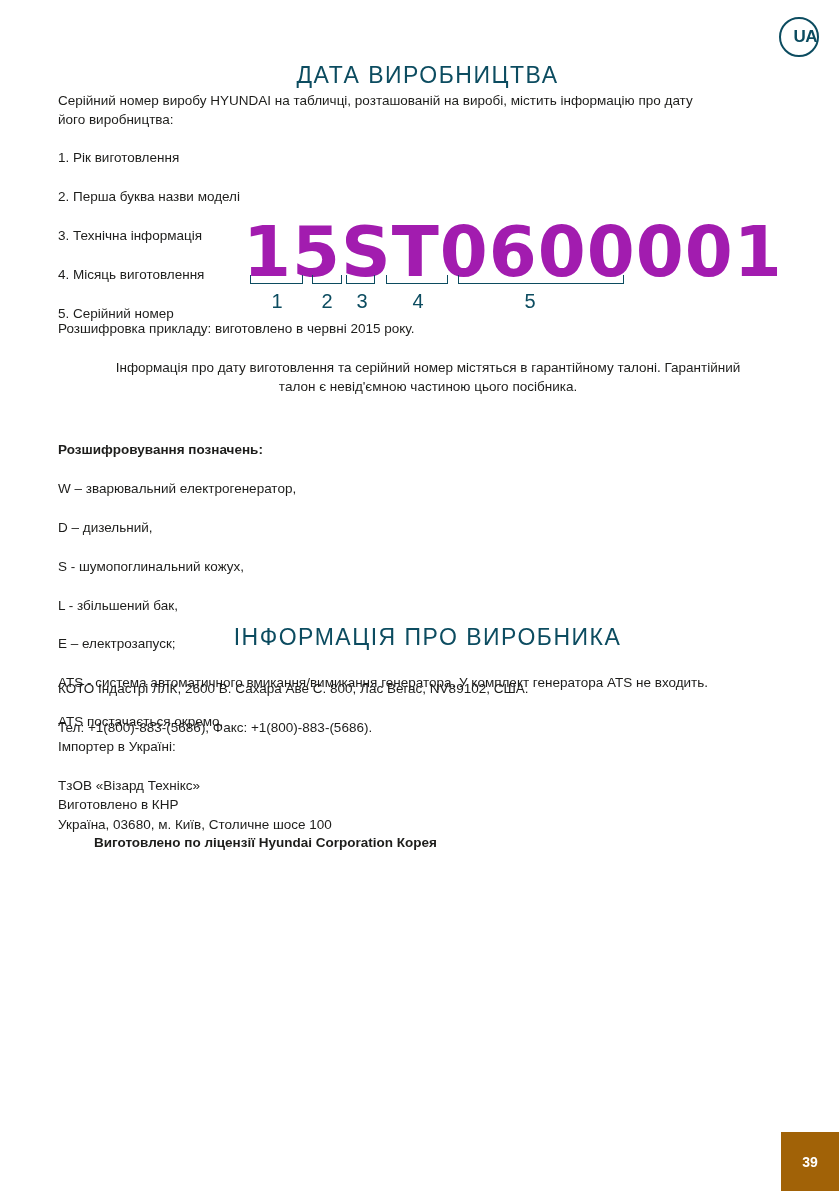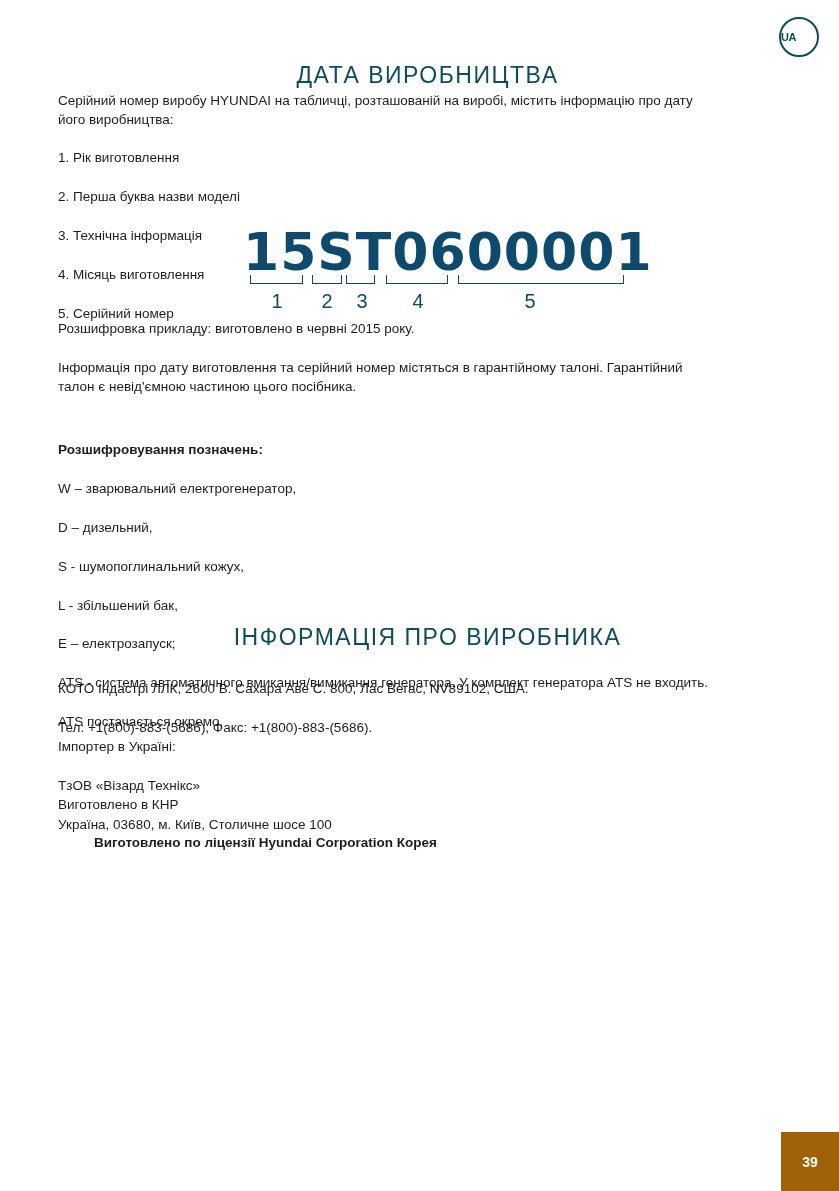--- a/index.html
+++ b/index.html
@@ -4,36 +4,36 @@
   <style>
     html, body { margin: 0; padding: 0; }
     body {
       width: 839px; height: 1191px; position: relative; overflow: hidden;
       background: #ffffff; color: #1d1d1b;
       font-family: "Liberation Sans", "DejaVu Sans", sans-serif;
     }
     .ua-badge {
       position: absolute; left: 779px; top: 17px; width: 40px; height: 40px;
       border: 2.5px solid #0c4c60; border-radius: 50%; box-sizing: border-box;
-      display: flex; align-items: center; justify-content: flex-start;
-      color: #0c4c60; font-weight: bold; font-size: 11px; letter-spacing: -0.5px;
+      display: flex; align-items: center; justify-content: flex-end;
+      color: #0c4c60; font-weight: bold; font-size: 17px; letter-spacing: -0.5px;
     }
     .heading {
       position: absolute; left: 0; width: 839px; text-align: center;
       color: #0c4c60; font-size: 23px; letter-spacing: 1.5px; font-weight: normal;
       margin: 8px;
     }
     .text {
       position: absolute; left: 58px; font-size: 13.5px; line-height: 19.4px;
       color: #1d1d1b; margin: 0; white-space: pre-line;
     }
     .text b { font-weight: normal; }
     .serial {
-      position: absolute; left: 243px; top: 222px; font-size: 52px; font-weight: bold;
-      color: #0c4a6e; letter-spacing: 1px; line-height: 60px;
+      position: absolute; left: 243px; top: 222px; font-size: 69px; font-weight: bold;
+      color: #a21caf; letter-spacing: 1px; line-height: 60px;
       font-family: "DejaVu Sans", sans-serif;
     }
     .bracket {
       position: absolute; top: 275px; height: 9px;
       border-left: 1.5px solid #0c4c60; border-right: 1.5px solid #0c4c60; border-bottom: 1.5px solid #0c4c60;
       box-sizing: border-box;
     }
     .bnum {
       position: absolute; top: 290px; font-size: 20px; color: #0c4c60; text-align: center;
       transform: translateX(-50%);
@@ -73,21 +73,21 @@
   <div class="bracket" style="left:458px; width:166px;"></div>
   <div class="bnum" style="left:277px;">1</div>
   <div class="bnum" style="left:327px;">2</div>
   <div class="bnum" style="left:362px;">3</div>
   <div class="bnum" style="left:418px;">4</div>
   <div class="bnum" style="left:530px;">5</div>
 </div>
 
 <p class="text" style="top:319px;">Розшифровка прикладу: виготовлено в червні 2015 року.</p>
 
-<p class="text" style="top:358px; width:740px;">Інформація про дату виготовлення та серійний номер містяться в гарантійному талоні. Гарантійний
+<p class="text" style="top:358px; width:740px;text-align:center;">Інформація про дату виготовлення та серійний номер містяться в гарантійному талоні. Гарантійний
 талон є невід'ємною частиною цього посібника.</p>
 
 <div class="text" style="top:421px; width:760px;">
   <div style="font-weight:bold;">Розшифровування позначень:</div>
   <div>W – зварювальний електрогенератор,</div>
   <div>D  – дизельний,</div>
   <div>S - шумопоглинальний кожух,</div>
   <div>L - збільшений бак,</div>
   <div>E  – електрозапуск;</div>
   <div>ATS - система автоматичного вмикання/вимикання генератора. У комплект генератора ATS не входить.</div>

